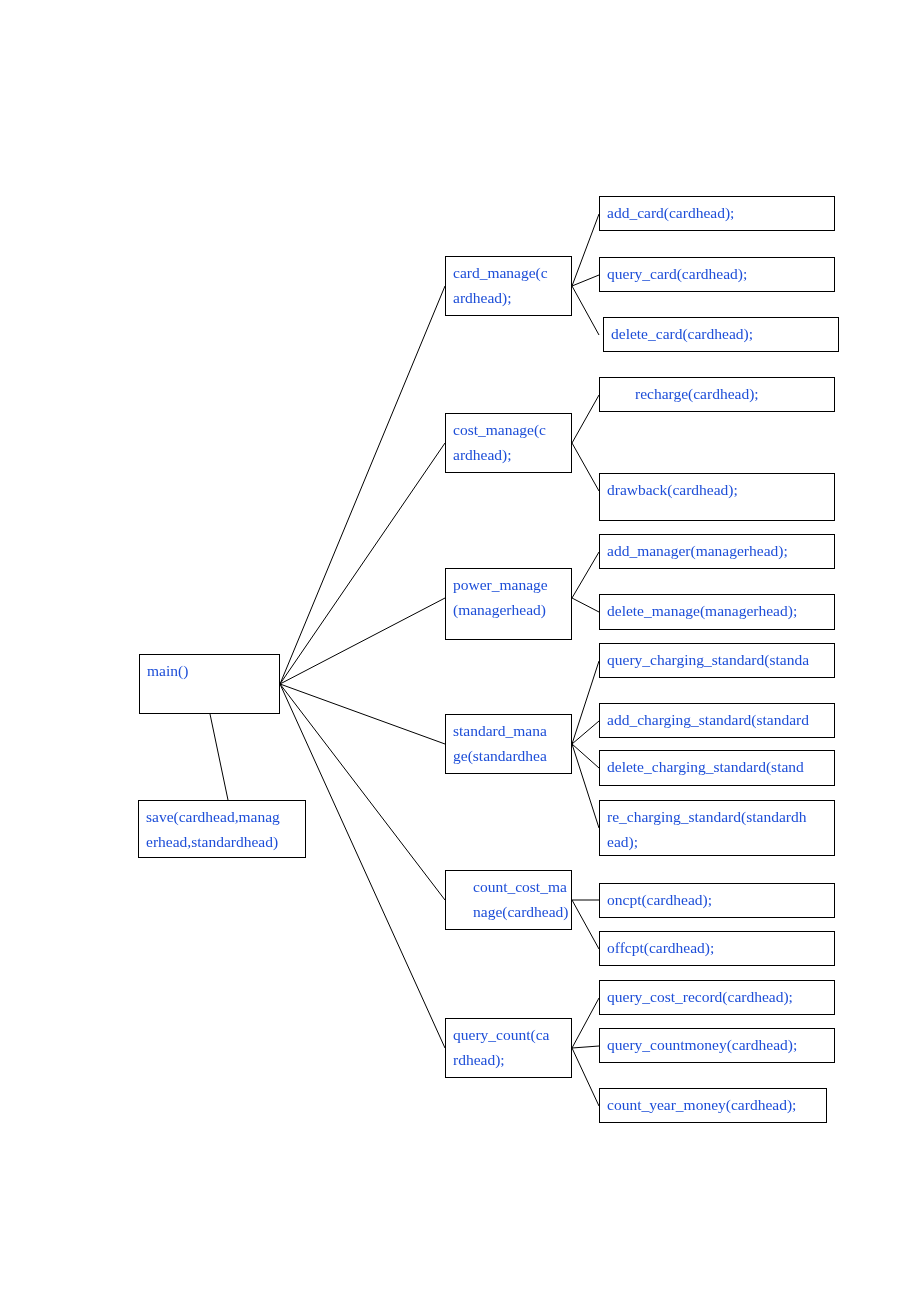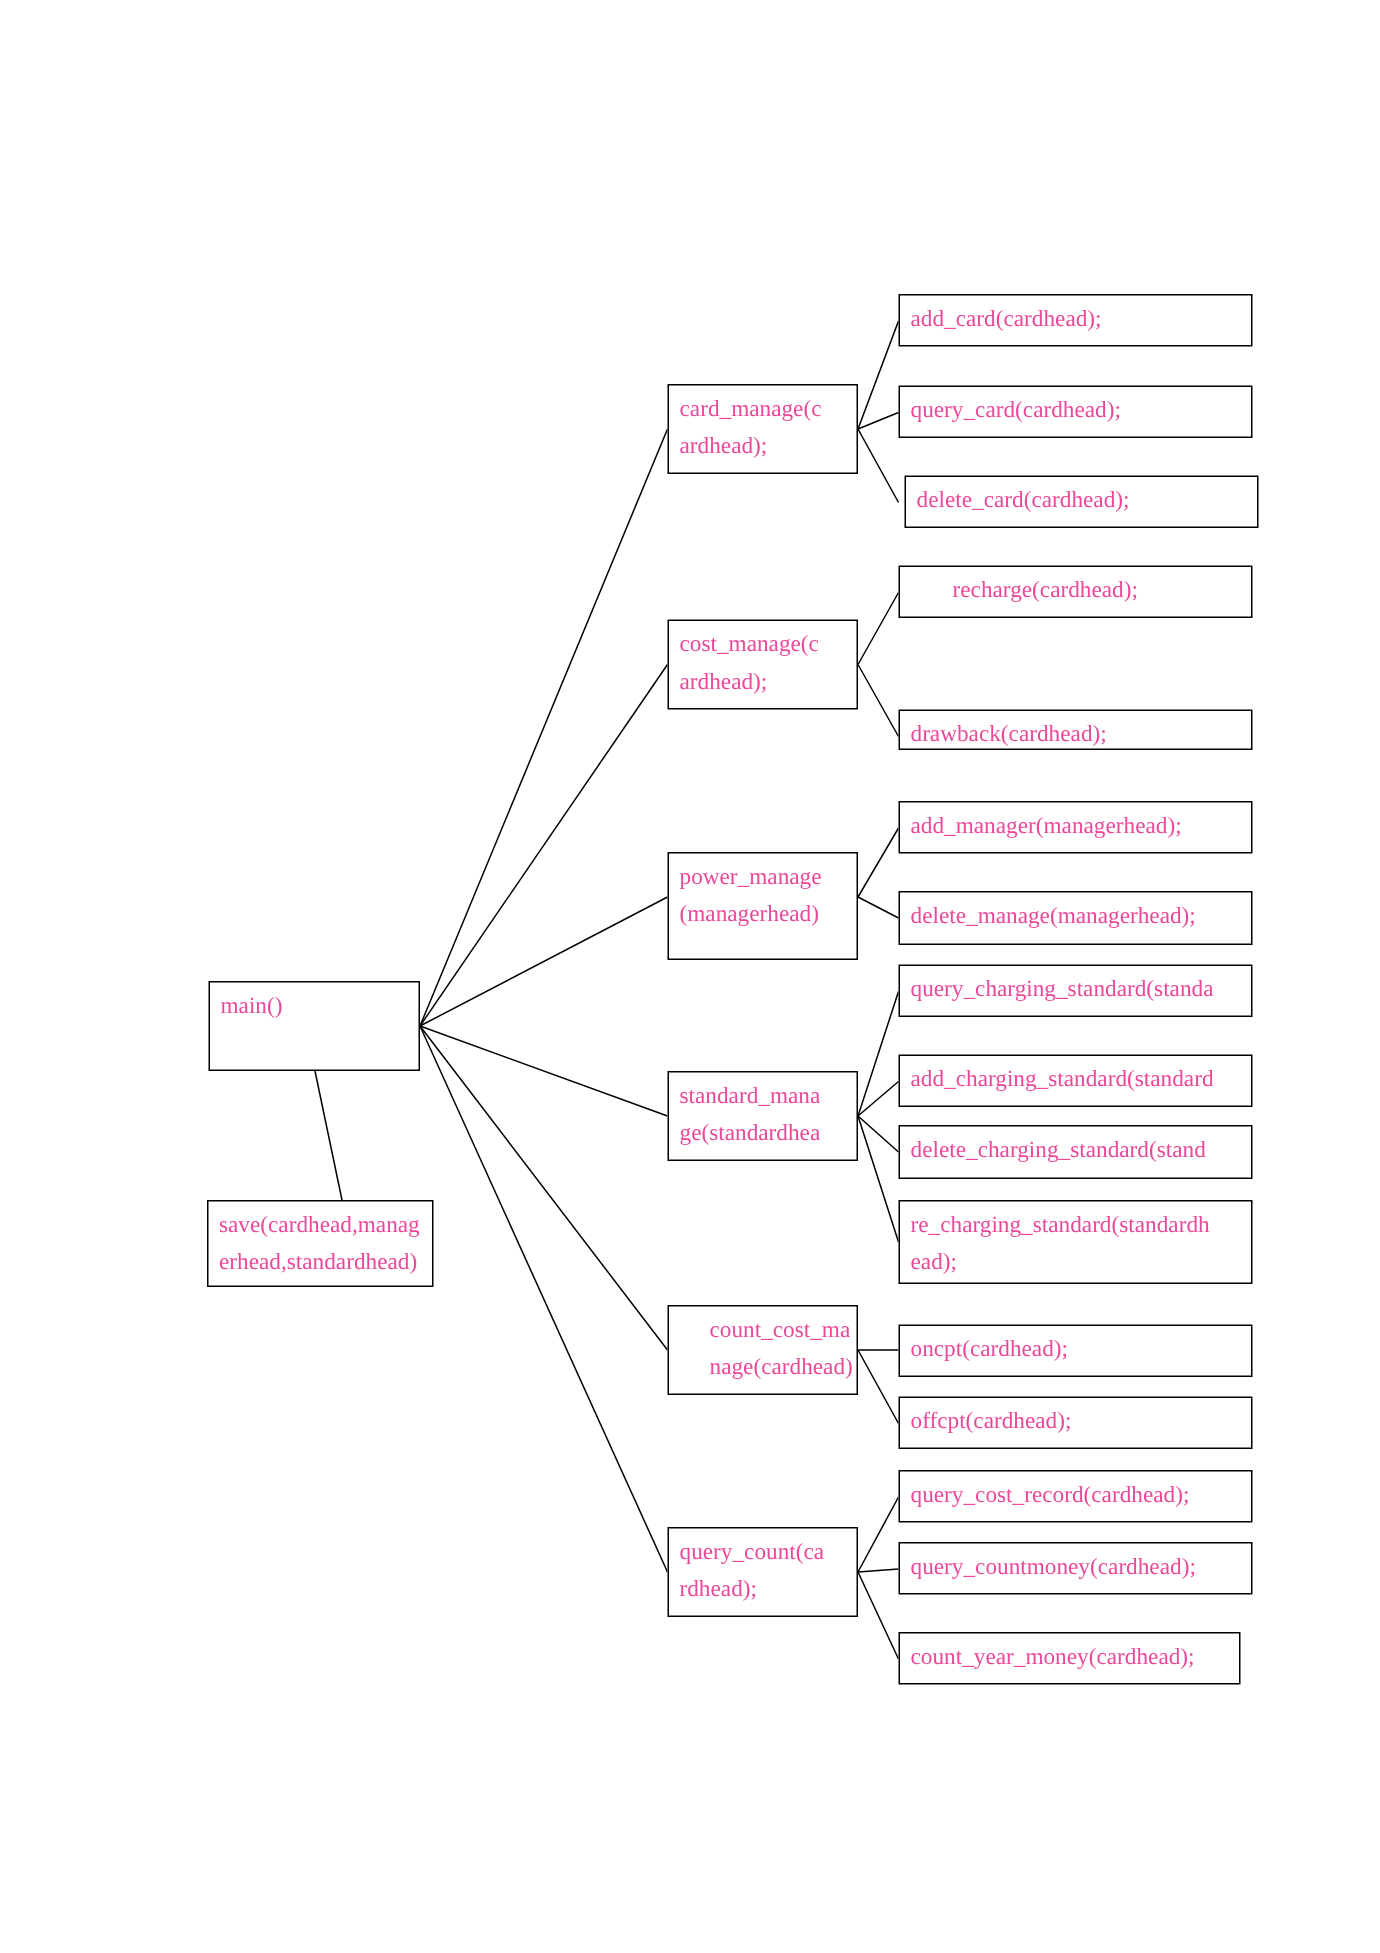--- a/index.html
+++ b/index.html
@@ -32,21 +32,21 @@
     background: #ffffff;
     border: 1px solid #000000;
     overflow: hidden;
     white-space: nowrap;
     z-index: 2;
   }
   .node .node-text {
     display: block;
     font-size: 15.5px;
     line-height: 1.62;
-    color: #ec4899;
+    color: #1d4ed8;
     padding: 3px 0 0 7px;
     white-space: pre;
   }
   .node.wrap .node-text {
     white-space: pre-line;
   }
 </style>
 </head>
 <body>
 
@@ -73,21 +73,21 @@
       <line x1="572" y1="900" x2="599" y2="900" stroke="#000000" stroke-width="1"></line>
       <line x1="572" y1="900" x2="599" y2="949" stroke="#000000" stroke-width="1"></line>
       <line x1="572" y1="1048" x2="599" y2="998" stroke="#000000" stroke-width="1"></line>
       <line x1="572" y1="1048" x2="599" y2="1046" stroke="#000000" stroke-width="1"></line>
       <line x1="572" y1="1048" x2="599" y2="1106" stroke="#000000" stroke-width="1"></line>
     </svg>
   <div id="node-layer">
       <div class="node" style="left: 139px; top: 654px; width: 141px; height: 60px;">
         <span class="node-text">main()</span>
       </div>
-      <div class="node wrap" style="left: 138px; top: 800px; width: 151px; height: 58px;">
+      <div class="node wrap" style="left: 138px; top: 800px; width: 168px; height: 58px;">
         <span class="node-text">save(cardhead,manag
 erhead,standardhead)</span>
       </div>
       <div class="node wrap" style="left: 445px; top: 256px; width: 127px; height: 60px;">
         <span class="node-text">card_manage(c
 ardhead);</span>
       </div>
       <div class="node wrap" style="left: 445px; top: 413px; width: 127px; height: 60px;">
         <span class="node-text">cost_manage(c
 ardhead);</span>
@@ -113,21 +113,21 @@
       </div>
       <div class="node" style="left: 599px; top: 257px; width: 236px; height: 35px;">
         <span class="node-text">query_card(cardhead);</span>
       </div>
       <div class="node" style="left: 603px; top: 317px; width: 236px; height: 35px;">
         <span class="node-text">delete_card(cardhead);</span>
       </div>
       <div class="node" style="left: 599px; top: 377px; width: 236px; height: 35px; padding-left: 28px;">
         <span class="node-text">recharge(cardhead);</span>
       </div>
-      <div class="node" style="left: 599px; top: 473px; width: 236px; height: 27px;">
+      <div class="node" style="left: 599px; top: 473px; width: 236px; height: 48px;">
         <span class="node-text">drawback(cardhead);</span>
       </div>
       <div class="node" style="left: 599px; top: 534px; width: 236px; height: 35px;">
         <span class="node-text">add_manager(managerhead);</span>
       </div>
       <div class="node" style="left: 599px; top: 594px; width: 236px; height: 36px;">
         <span class="node-text">delete_manage(managerhead);</span>
       </div>
       <div class="node" style="left: 599px; top: 643px; width: 236px; height: 35px;">
         <span class="node-text">query_charging_standard(standa</span>

